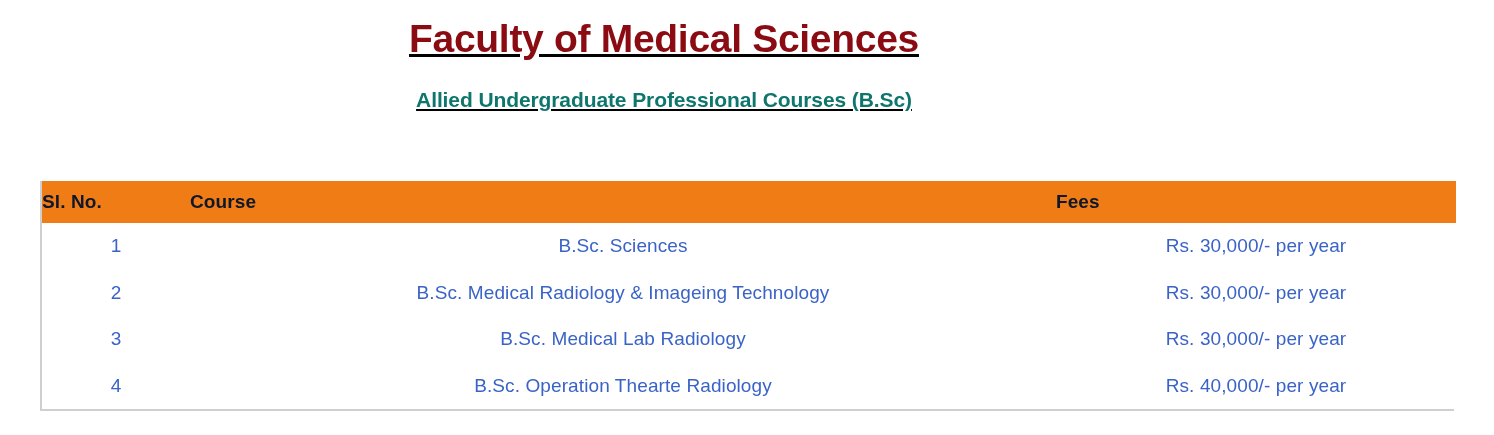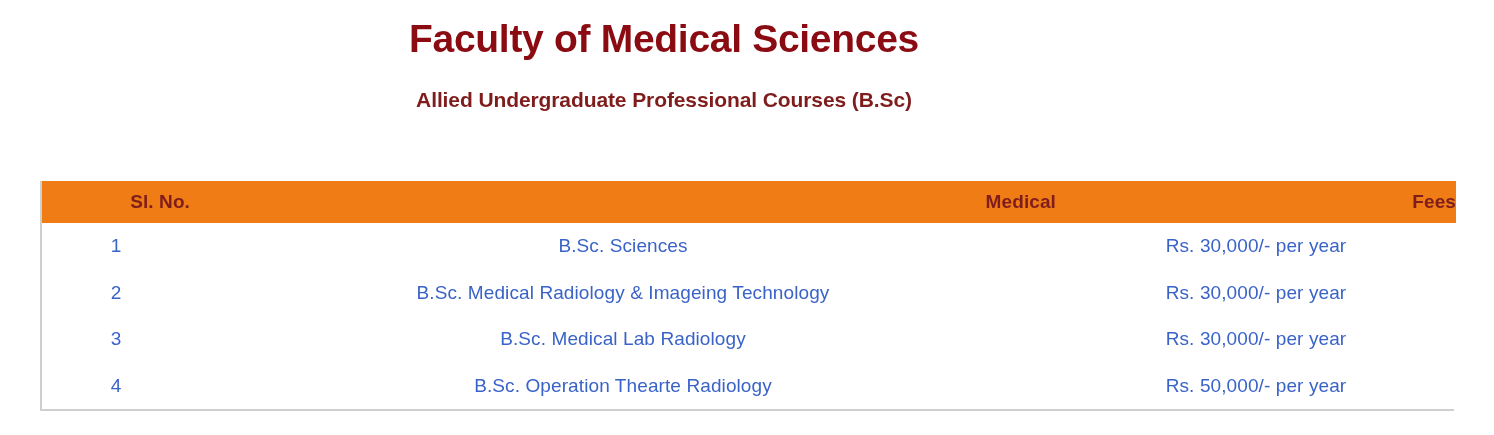--- a/index.html
+++ b/index.html
@@ -15,38 +15,39 @@
     overflow: hidden;
     position: relative;
   }
 
   .page {
     width: 1328px;
     height: 435px;
     position: relative;
     background: #ffffff;
     box-sizing: border-box;
+    text-decoration: underline;
   }
 
   .page-title {
     text-align: center;
     color: #8B0B12;
     font-family: "Liberation Sans", sans-serif;
     font-weight: bold;
     font-size: 39px;
     letter-spacing: -0.3px;
     line-height: 1;
     margin: 0;
     padding-top: 19px;
     white-space: nowrap;
   }
 
   .page-subtitle {
     text-align: center;
-    color: #7f1d1d;
+    color: #0f766e;
     font-family: "Liberation Sans", sans-serif;
     font-weight: bold;
     font-size: 21px;
     letter-spacing: -0.1px;
     line-height: 1;
     margin: 0;
     padding-top: 31px;
     white-space: nowrap;
   }
 
@@ -63,25 +64,25 @@
 
   table.fees-table {
     border-collapse: collapse;
     width: 100%;
     table-layout: fixed;
     background: #ffffff;
   }
 
   table.fees-table thead th {
     background: #F07C16;
-    color: #7f1d1d;
+    color: #0f172a;
     font-family: "Liberation Sans", sans-serif;
     font-weight: bold;
     font-size: 19px;
-    text-align: right;
+    text-align: left;
     height: 42px;
     padding: 0;
     border: none;
     letter-spacing: 0.1px;
     vertical-align: middle;
   }
 
   table.fees-table tbody td {
     color: #3A63C8;
     font-family: "Liberation Sans", sans-serif;
@@ -112,21 +113,21 @@
   <div class="table-wrap">
     <table class="fees-table">
       <colgroup>
         <col class="col-sl">
         <col class="col-course">
         <col class="col-fees">
       </colgroup>
       <thead>
         <tr>
           <th>Sl. No.</th>
-          <th>Medical</th>
+          <th>Course</th>
           <th>Fees</th>
         </tr>
       </thead>
       <tbody>
         <tr>
           <td>1</td>
           <td>B.Sc. Sciences</td>
           <td>Rs. 30,000/- per year</td>
         </tr>
         <tr>
@@ -135,19 +136,19 @@
           <td>Rs. 30,000/- per year</td>
         </tr>
         <tr>
           <td>3</td>
           <td>B.Sc. Medical Lab Radiology</td>
           <td>Rs. 30,000/- per year</td>
         </tr>
         <tr>
           <td>4</td>
           <td>B.Sc. Operation Thearte Radiology</td>
-          <td>Rs. 50,000/- per year</td>
+          <td>Rs. 40,000/- per year</td>
         </tr>
       </tbody>
     </table>
   </div>
 
 </div>
 
 </body></html>

